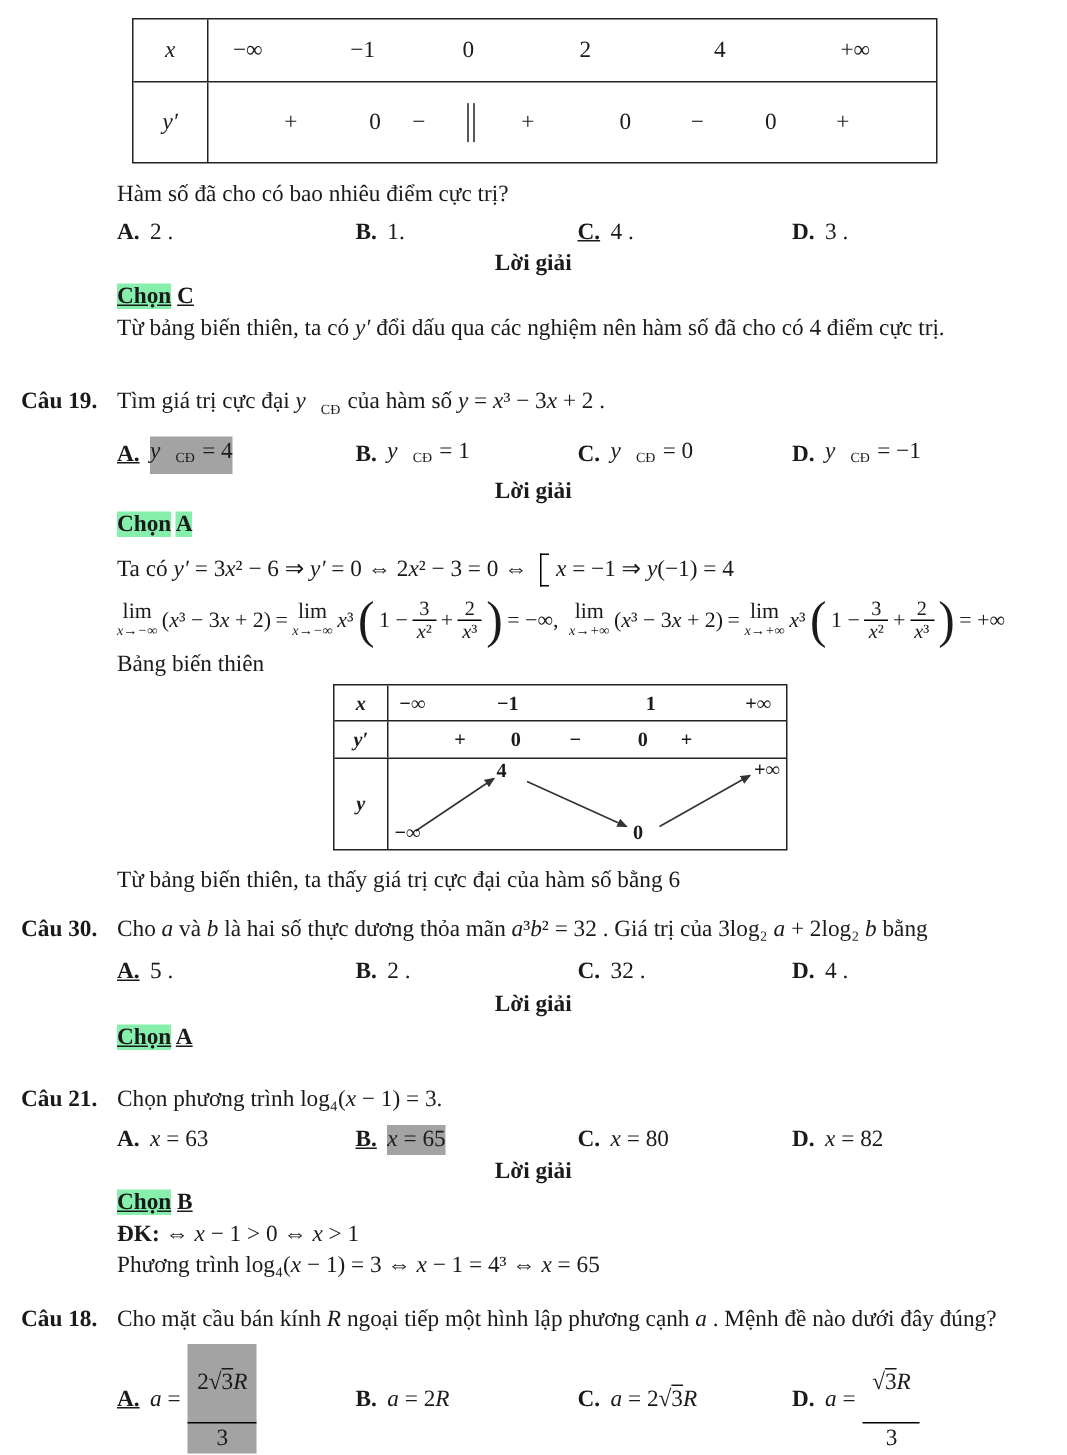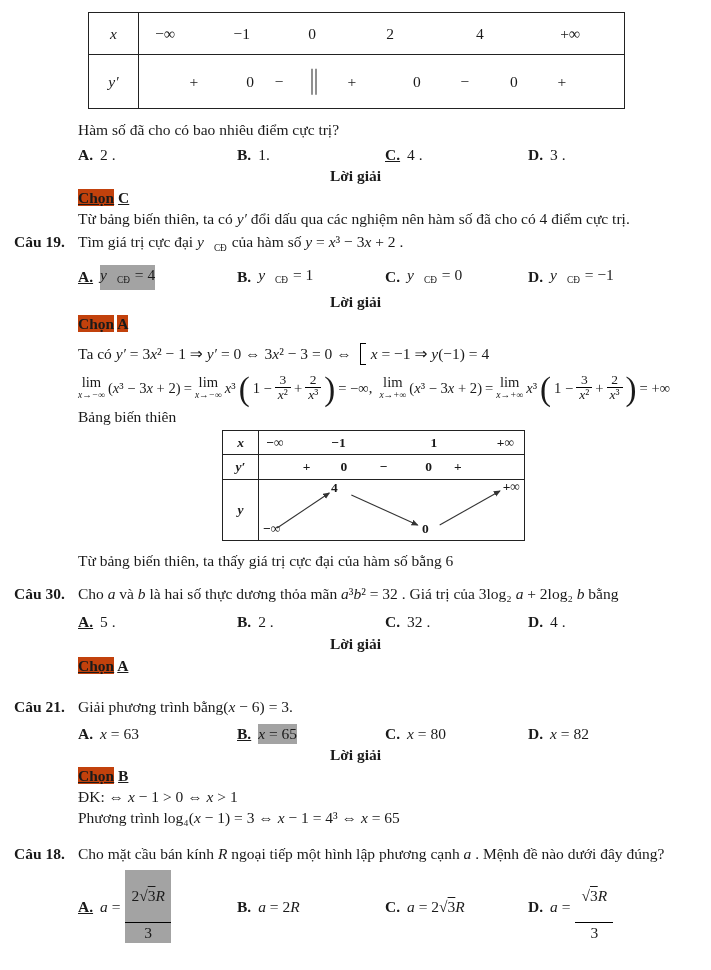--- a/index.html
+++ b/index.html
@@ -4,25 +4,25 @@
 <style>
   * { box-sizing: border-box; }
   html,body { margin:0; padding:0; background:#fff; }
   .page {
     position:relative; width:711px; height:970px; overflow:hidden;
     background:#fff; color:#1a1a1a;
     font-family:"Liberation Serif", serif; font-size:15.5px; line-height:20px;
   }
   .it { font-style:italic; }
   .up { font-style:normal; }
-  .b  { font-weight:normal; }
+  .b  { font-weight:bold; }
   .ol { text-decoration:overline; }
   .sub { font-size:0.6em; vertical-align:-0.38em; font-style:normal; margin-right:1px;padding-left:10px; }
   .u { text-decoration:underline; }
-  .hl { background:#c2410c;text-align:right; }
+  .hl { background:#86efac;text-align:right; }
   .hl-light { background:#a3a3a3; }
 
   
   .bbt1 { margin:12px 0 0 88px; width:537px; border:1.8px solid #222; }
   .t1-row { position:relative; display:flex; }
   .t1-top { height:42px; border-bottom:1.8px solid #222; }
   .t1-bot { height:53px; }
   .t1-lbl { width:50px; border-right:1.6px solid #222; display:flex; align-items:center; justify-content:center; font-style:italic; }
   .t1-content { position:relative; flex:1; }
   .t1-content > span { position:absolute; top:50%; transform:translate(-50%,-50%); white-space:nowrap; }
@@ -131,21 +131,21 @@
 
   <div class="loigiai mt-line">Lời giải</div>
 
   <div class="chon" style="margin-top:2px">
     <span class="hl u">Chọn</span>
     <span class="u">C</span>
   </div>
 
   <p class="para mt-line"><span>Từ bảng biến thiên, ta có </span><span class="it">y′</span><span> đổi dấu qua các nghiệm nên hàm số đã cho có 4 điểm cực trị.</span></p>
 
-  <div class="qrow" style="margin-top:3px">
+  <div class="qrow" style="margin-top:29px">
     <span class="qnum">Câu 19.</span>
     <span class="qtext"><span>Tìm giá trị cực đại </span><span class="it">y</span><span class="sub">CĐ</span><span> của hàm số </span><span class="it">y</span><span class="up"> = </span><span class="it">x</span><span class="up">³ − 3</span><span class="it">x</span><span class="up"> + 2</span><span> .</span></span>
   </div>
 
   <div class="options" style="margin-top:7px">
     <div class="opt">
       <span class="olabel u">A.</span>
       <span class="hl-light"><span class="it">y</span><span class="sub">CĐ</span><span class="up"> = 4</span></span>
     </div>
     <div class="opt">
@@ -163,21 +163,21 @@
   </div>
 
   <div class="loigiai" style="margin-top:2px">Lời giải</div>
 
   <div class="chon" style="margin-top:2px">
     <span class="hl">Chọn</span>
     <span class="hl">A</span>
   </div>
 
   <div class="taco-line">
-    <span><span>Ta có </span><span class="it">y′</span><span class="up"> = 3</span><span class="it">x</span><span class="up">² − 1 ⇒ </span><span class="it">y′</span><span class="up"> = 0 ⇔ 3</span><span class="it">x</span><span class="up">² − 3 = 0 ⇔</span></span>
+    <span><span>Ta có </span><span class="it">y′</span><span class="up"> = 3</span><span class="it">x</span><span class="up">² − 6 ⇒ </span><span class="it">y′</span><span class="up"> = 0 ⇔ 2</span><span class="it">x</span><span class="up">² − 3 = 0 ⇔</span></span>
     <div class="cases">
       <div class="case"><span class="it">x</span><span class="up"> = −1 ⇒ </span><span class="it">y</span><span class="up">(−1) = 4</span></div>
     </div>
   </div>
 
   <div class="limits-line">
     <span class="lim">
       <span class="w">lim</span>
       <span class="s">x→−∞</span>
     </span>
@@ -299,21 +299,21 @@
   <div class="loigiai" style="margin-top:2px">Lời giải</div>
 
   <div class="chon" style="margin-top:2px">
     <span class="hl u">Chọn</span>
     <span class="u">A</span>
   </div>
 
 
   <div class="qrow" style="margin-top:21px">
     <span class="qnum">Câu 21.</span>
-    <span class="qtext"><span>Giải phương trình bằng(</span><span class="it">x</span><span class="up"> − 6) = 3</span><span>.</span></span>
+    <span class="qtext"><span>Chọn phương trình log₄(</span><span class="it">x</span><span class="up"> − 1) = 3</span><span>.</span></span>
   </div>
 
   <div class="options" style="margin-top:7px">
     <div class="opt">
       <span class="olabel">A.</span>
       <span><span class="it">x</span><span class="up"> = 63</span></span>
     </div>
     <div class="opt">
       <span class="olabel u">B.</span>
       <span class="hl-light"><span class="it">x</span><span class="up"> = 65</span></span>

